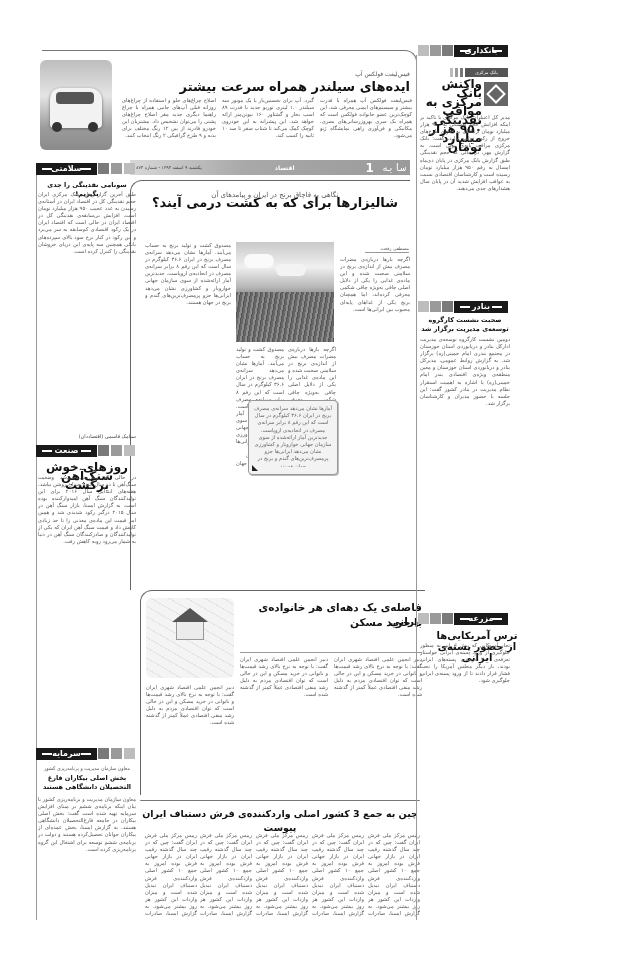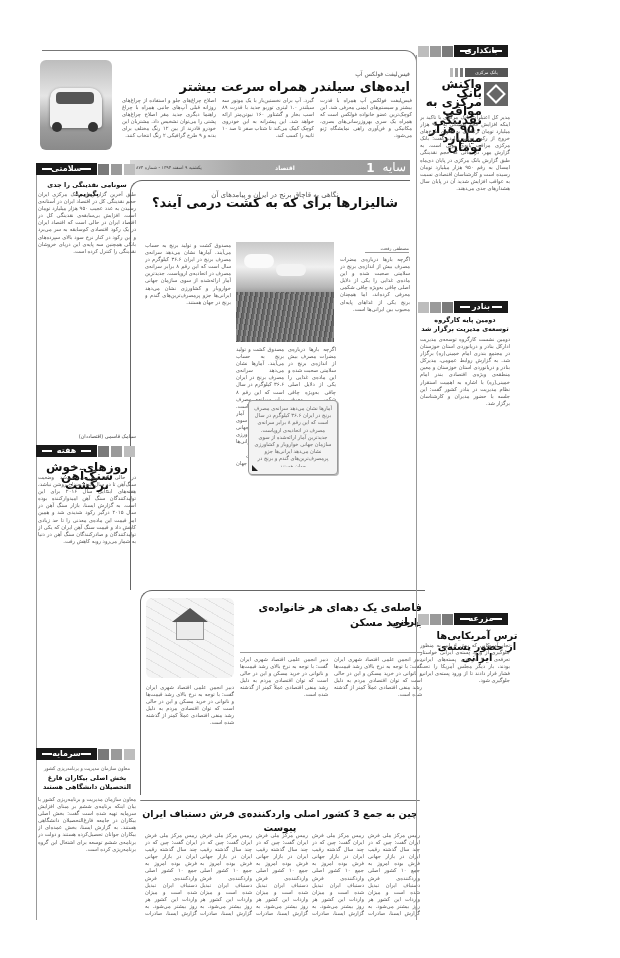--- a/index.html
+++ b/index.html
@@ -1,19 +1,19 @@
 <!DOCTYPE html>
 <html><head>
 <meta charset="utf-8">
 <style>
 *{box-sizing:border-box;margin:0;padding:0}
 body{width:620px;height:958px;background:#fff;font-family:"DejaVu Sans",sans-serif;color:#222;position:relative;overflow:hidden;direction:rtl}
 .abs{position:absolute}
 .txt{font-size:5.2px;line-height:7.1px;color:#555;text-align:justify}
-.secbar{height:12px;display:flex;align-items:center;direction:ltr}
+.secbar{height:12px;display:flex;direction:ltr}
 .secbar .blk{width:11px;height:11px;margin-right:1px}
 .secbar .lbl{flex:1;background:#1a1a1a;color:#fff;font-size:8px;line-height:12px;text-align:center;font-weight:bold;position:relative}
 .secbar .lbl:before{content:"";position:absolute;left:6px;top:5px;width:10px;height:1.5px;background:#fff}
 .secbar .lbl:after{content:"";position:absolute;right:6px;top:5px;width:10px;height:1.5px;background:#fff}
 .h{font-weight:bold;color:#111;text-align:center}
 .col{position:absolute;overflow:hidden}
 .photo{position:absolute;border-radius:6px;overflow:hidden}
 </style>
 </head>
 <body>
@@ -25,21 +25,21 @@
   <div style="position:absolute;left:12px;top:62px;width:10px;height:10px;background:#333;border-radius:50%"></div>
   <div style="position:absolute;left:48px;top:62px;width:10px;height:10px;background:#333;border-radius:50%"></div>
 </div>
 <div class="abs" style="left:120px;top:70px;width:290px;font-size:6px;color:#555;text-align:right">فیس‌لیفت فولکس آپ</div>
 <div class="abs h" style="left:120px;top:78px;width:290px;font-size:13px;text-align:right;line-height:18px">ایده‌های سیلندر همراه سرعت بیشتر</div>
 <div class="col txt" style="left:320px;top:97px;width:92px;height:56px">فیس‌لیفت فولکس آپ همراه با قدرت بیشتر و سیستم‌های ایمنی معرفی شد. این کوچک‌ترین عضو خانواده فولکس است که همراه یک سری بهروزرسانی‌های بصری، مکانیکی و فن‌آوری راهی نمایشگاه ژنو می‌شود.</div>
 <div class="col txt" style="left:222px;top:97px;width:92px;height:56px">گیرد. آپ برای نخستین‌بار با یک موتور سه سیلندر ۱.۰ لیتری توربو جدید با قدرت ۸۹ اسب بخار و گشتاور ۱۶۰ نیوتن‌متر ارائه خواهد شد. این پیشرانه به این خودروی کوچک کمک می‌کند تا شتاب صفر تا صد ۱۰ ثانیه را کسب کند.</div>
 <div class="col txt" style="left:122px;top:97px;width:94px;height:56px">اصلاح چراغ‌های جلو و استفاده از چراغ‌های روزانه قبلی آپ‌های جانبی همراه با چراغ راهنما دیگری جدید مقر اصلاح چراغ‌های پشتی را می‌توان تشخیص داد. مشتریان این خودرو قادرند از بین ۱۲ رنگ مختلف برای بدنه و ۹ طرح گرافیکی ۲ رنگ انتخاب کنند.</div>
 
 <div class="abs" style="left:130px;top:160px;width:280px;height:15px;background:linear-gradient(90deg,#d8d8d8,#a9a9a9 40%,#9a9a9a);display:flex;align-items:center;direction:rtl">
-  <span style="font-size:12px;color:#fff;padding:0 4px;font-family:Liberation Serif, serif">سایه</span>
+  <span style="font-size:10px;color:#fff;padding:0 4px;font-family:Liberation Mono, monospace">سایه</span>
   <span style="font-size:12px;color:#fff;font-weight:bold;padding:0 4px">1</span>
   <span style="flex:1;text-align:center;font-size:6px;color:#fff;font-weight:bold">اقتصاد</span>
   <span style="font-size:4.5px;color:#444;padding:0 6px">یکشنبه ۹ اسفند ۱۳۹۴ - شماره ۸۷۳</span>
 </div>
 
 <div class="abs" style="left:130px;top:180px;width:280px;height:410px;border-top:1.5px solid #666;border-left:1.5px solid #666;border-radius:12px 0 0 0"></div>
 <div class="abs" style="left:140px;top:191px;width:270px;font-size:7px;color:#555;text-align:center">نگاهی به قاچاق برنج در ایران و پیامدهای آن</div>
 <div class="abs h" style="left:140px;top:194px;width:270px;font-size:13px;line-height:18px">شالیزارها برای که به کشت درمی آیند؟</div>
 
 <div class="abs" style="left:365px;top:245px;width:44px;height:8px;border-bottom:0.5px solid #999;display:flex;align-items:center">
@@ -101,21 +101,21 @@
 </div>
 <div class="abs h" style="left:420px;top:80px;width:62px;font-size:12px;line-height:9px;text-align:right">واکنش بانک مرکزی به مواقب نقدینگی ۹۵۰ هزار میلیارد تومان</div>
 <div class="col txt" style="left:420px;top:114px;width:90px;height:186px">مدیر کل اعتبارات بانک مرکزی با تاکید بر اینکه افزایش حجم نقدینگی به ۹۵۰ هزار میلیارد تومان ارتباطی به اجرای طرح‌های خروج از رکود دولت ندارد، گفت: بانک مرکزی مراقب پایه‌ی پولی است. به گزارش مهر، در حالی که حجم نقدینگی طبق گزارش بانک مرکزی در پایان دی‌ماه امسال به رقم ۹۵۰ هزار میلیارد تومان رسیده است و کارشناسان اقتصادی نسبت به عواقب افزایش شدید آن در پایان سال هشدارهای جدی می‌دهند.</div>
 
 <div class="abs secbar" style="left:418px;top:301px;width:90px">
   <div class="blk" style="background:#bdbdbd"></div>
     <div class="blk" style="background:#9a9a9a"></div>
     <div class="blk" style="background:#7a7a7a"></div>
   <div class="lbl">بنادر</div>
 </div>
-<div class="abs h" style="left:420px;top:316px;width:90px;font-size:6.5px;line-height:9px">دومین پایه کارگروه توسعه‌ی مدیریت برگزار شد</div>
+<div class="abs h" style="left:420px;top:316px;width:90px;font-size:6.5px;line-height:9px">صحبت نشست کارگروه توسعه‌ی مدیریت برگزار شد</div>
 <div class="col txt" style="left:420px;top:336px;width:90px;height:270px">دومین نشست کارگروه توسعه‌ی مدیریت ادارکل بنادر و دریانوردی استان خوزستان در مجتمع بندری امام خمینی(ره) برگزار شد. به گزارش روابط عمومی، مدیرکل بنادر و دریانوردی استان خوزستان و معین منطقه‌ی ویژه‌ی اقتصادی بندر امام خمینی(ره) با اشاره به اهمیت استقرار نظام مدیریت در بنادر کشور گفت: این جلسه با حضور مدیران و کارشناسان برگزار شد.</div>
 
 <div class="abs secbar" style="left:418px;top:613px;width:90px">
   <div class="blk" style="background:#bdbdbd"></div>
     <div class="blk" style="background:#9a9a9a"></div>
     <div class="blk" style="background:#7a7a7a"></div>
   <div class="lbl">مزرعه</div>
 </div>
 <div class="abs h" style="left:432px;top:630px;width:90px;font-size:10px;line-height:11px">ترس آمریکایی‌ها از حضور پسته‌ی ایرانی</div>
 <div class="col txt" style="left:420px;top:642px;width:90px;height:276px">تجار آمریکایی که پیش از این به منظور جلوگیری از ورود پسته‌ی ایرانی خواستار تعرفه‌ی ۳۰۰ درصدی پسته‌های ایرانی بودند، بار دیگر مجلس آمریکا را تحت فشار قرار دادند تا از ورود پسته‌ی ایرانی جلوگیری شود.</div>
@@ -126,21 +126,21 @@
   <div class="lbl" style="order:1">سلامتی</div>
   <div class="blk" style="background:#7a7a7a;order:2;margin-left:1px"></div>
     <div class="blk" style="background:#9a9a9a;order:3;margin-left:1px"></div>
     <div class="blk" style="background:#bdbdbd;order:4;margin-left:1px"></div>
 </div>
 <div class="abs h" style="left:38px;top:181px;width:98px;font-size:6.5px;line-height:9px">سونامی نقدینگی را جدی بگیریم!</div>
 <div class="col txt" style="left:38px;top:191px;width:98px;height:240px">طبق آخرین گزارش‌های بانک مرکزی ایران حجم نقدینگی کل در اقتصاد ایران در آستانه‌ی رسیدن به عدد عجیب ۹۵۰ هزار میلیارد تومان است. افزایش بی‌سابقه‌ی نقدینگی کل در اقتصاد ایران در حالی است که اقتصاد ایران در یک رکود اقتصادی کم‌سابقه به سر می‌برد و این رکود در کنار نرخ سود بالای سپرده‌های بانکی همچنین سه پایه‌ی این دریای خروشان نقدینگی را کنترل کرده است.</div>
 <div class="abs" style="left:38px;top:433px;width:98px;font-size:5px;color:#444;text-align:right">سیامک قاسمی (اقتصاددان)</div>
 
 <div class="abs secbar" style="left:36px;top:445px;width:100px">
-  <div class="lbl" style="order:1">هفته</div>
+  <div class="lbl" style="order:1">صنعت</div>
   <div class="blk" style="background:#7a7a7a;order:2;margin-left:1px"></div>
     <div class="blk" style="background:#9a9a9a;order:3;margin-left:1px"></div>
     <div class="blk" style="background:#bdbdbd;order:4;margin-left:1px"></div>
 </div>
 <div class="abs h" style="left:38px;top:463px;width:98px;font-size:12px;line-height:9px">روزهای خوش سنگ‌آهن برگشت</div>
 <div class="col txt" style="left:38px;top:474px;width:98px;height:270px">در حالی که پیش‌بینی می‌شد وضعیت سنگ‌آهن تا دو سال آینده چندان روشن نباشد، هفته‌های ابتدایی سال ۲۰۱۶ برای این تولیدکنندگان سنگ آهن امیدوارکننده بوده است. به گزارش ایسنا، بازار سنگ آهن در سال ۲۰۱۵ درگیر رکود شدیدی شد و همین امر قیمت این ماده‌ی معدنی را تا حد زیادی کاهش داد و قیمت سنگ آهن ایران که یکی از تولیدکنندگان و صادرکنندگان سنگ آهن در دنیا به شمار می‌رود روبه کاهش رفت.</div>
 
 <div class="abs secbar" style="left:36px;top:748px;width:100px">
   <div class="lbl" style="order:1">سرمایه</div>
   <div class="blk" style="background:#7a7a7a;order:2;margin-left:1px"></div>

